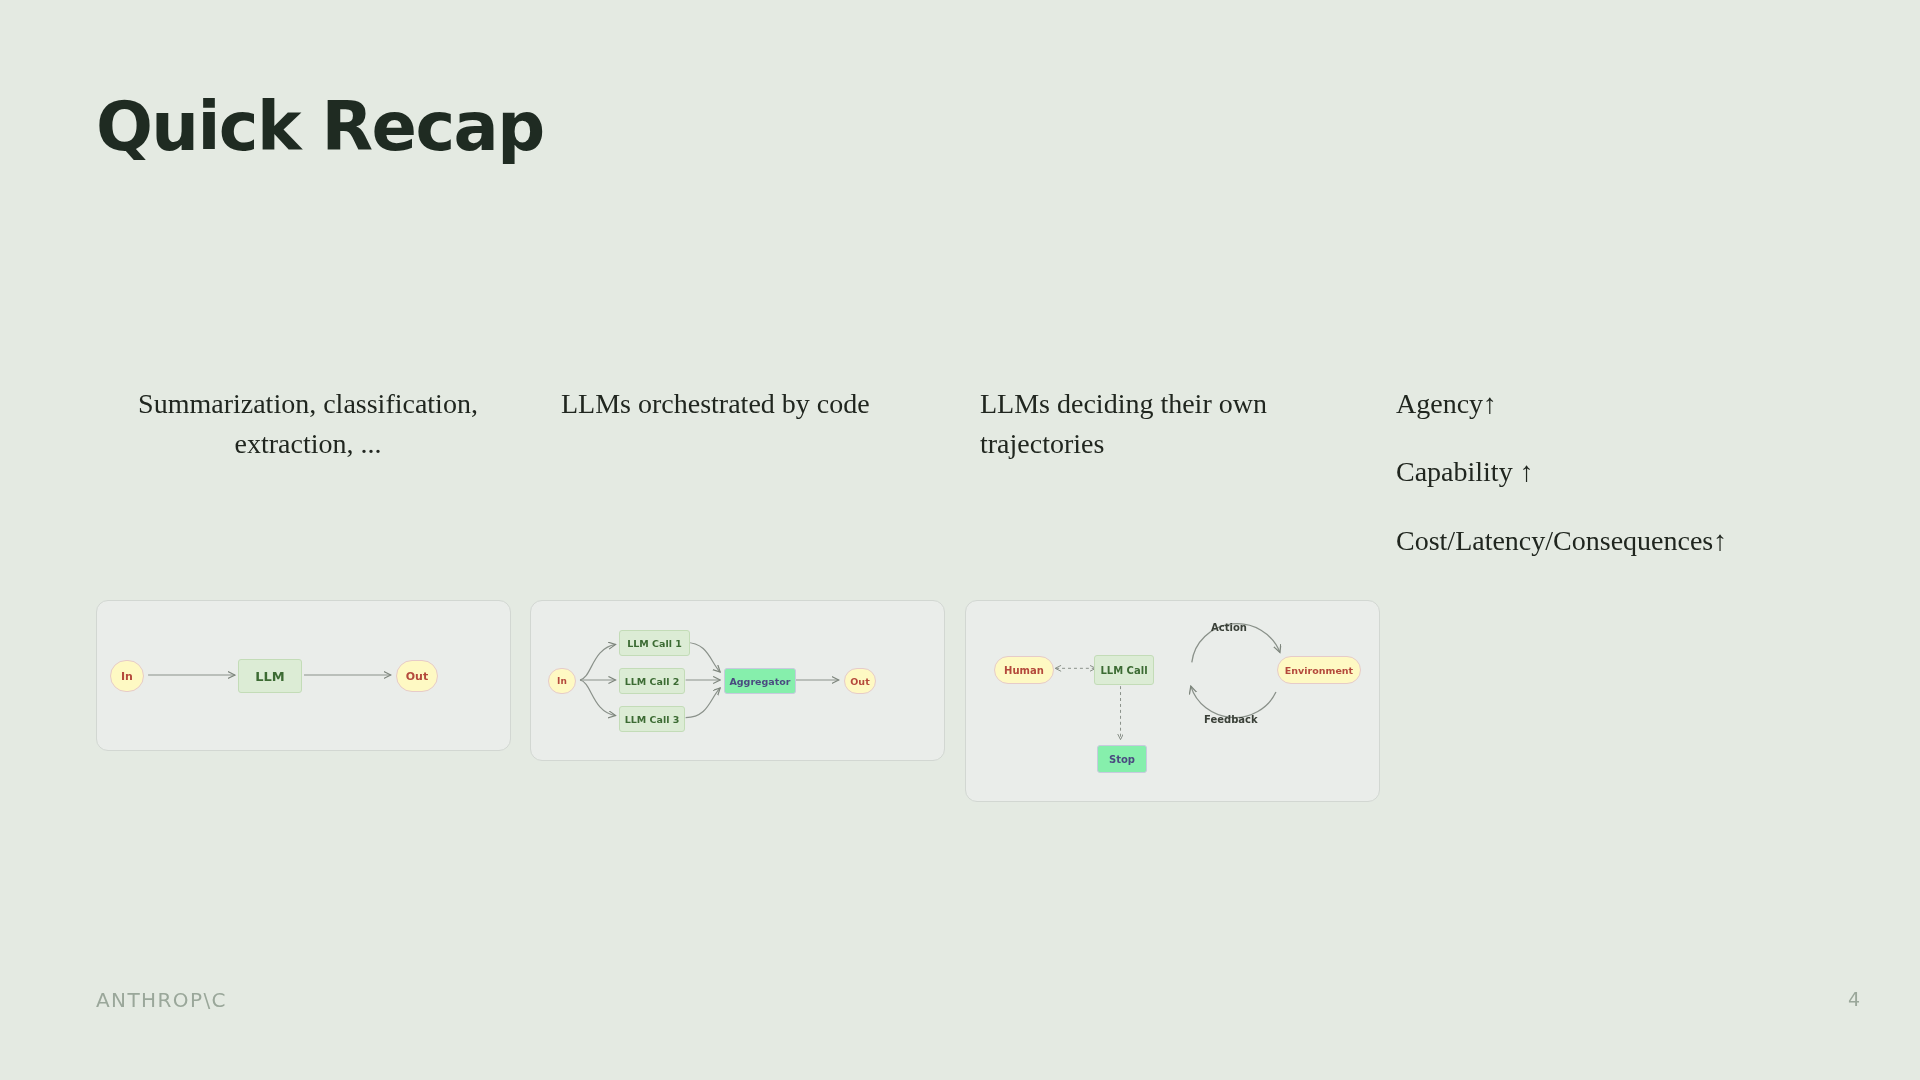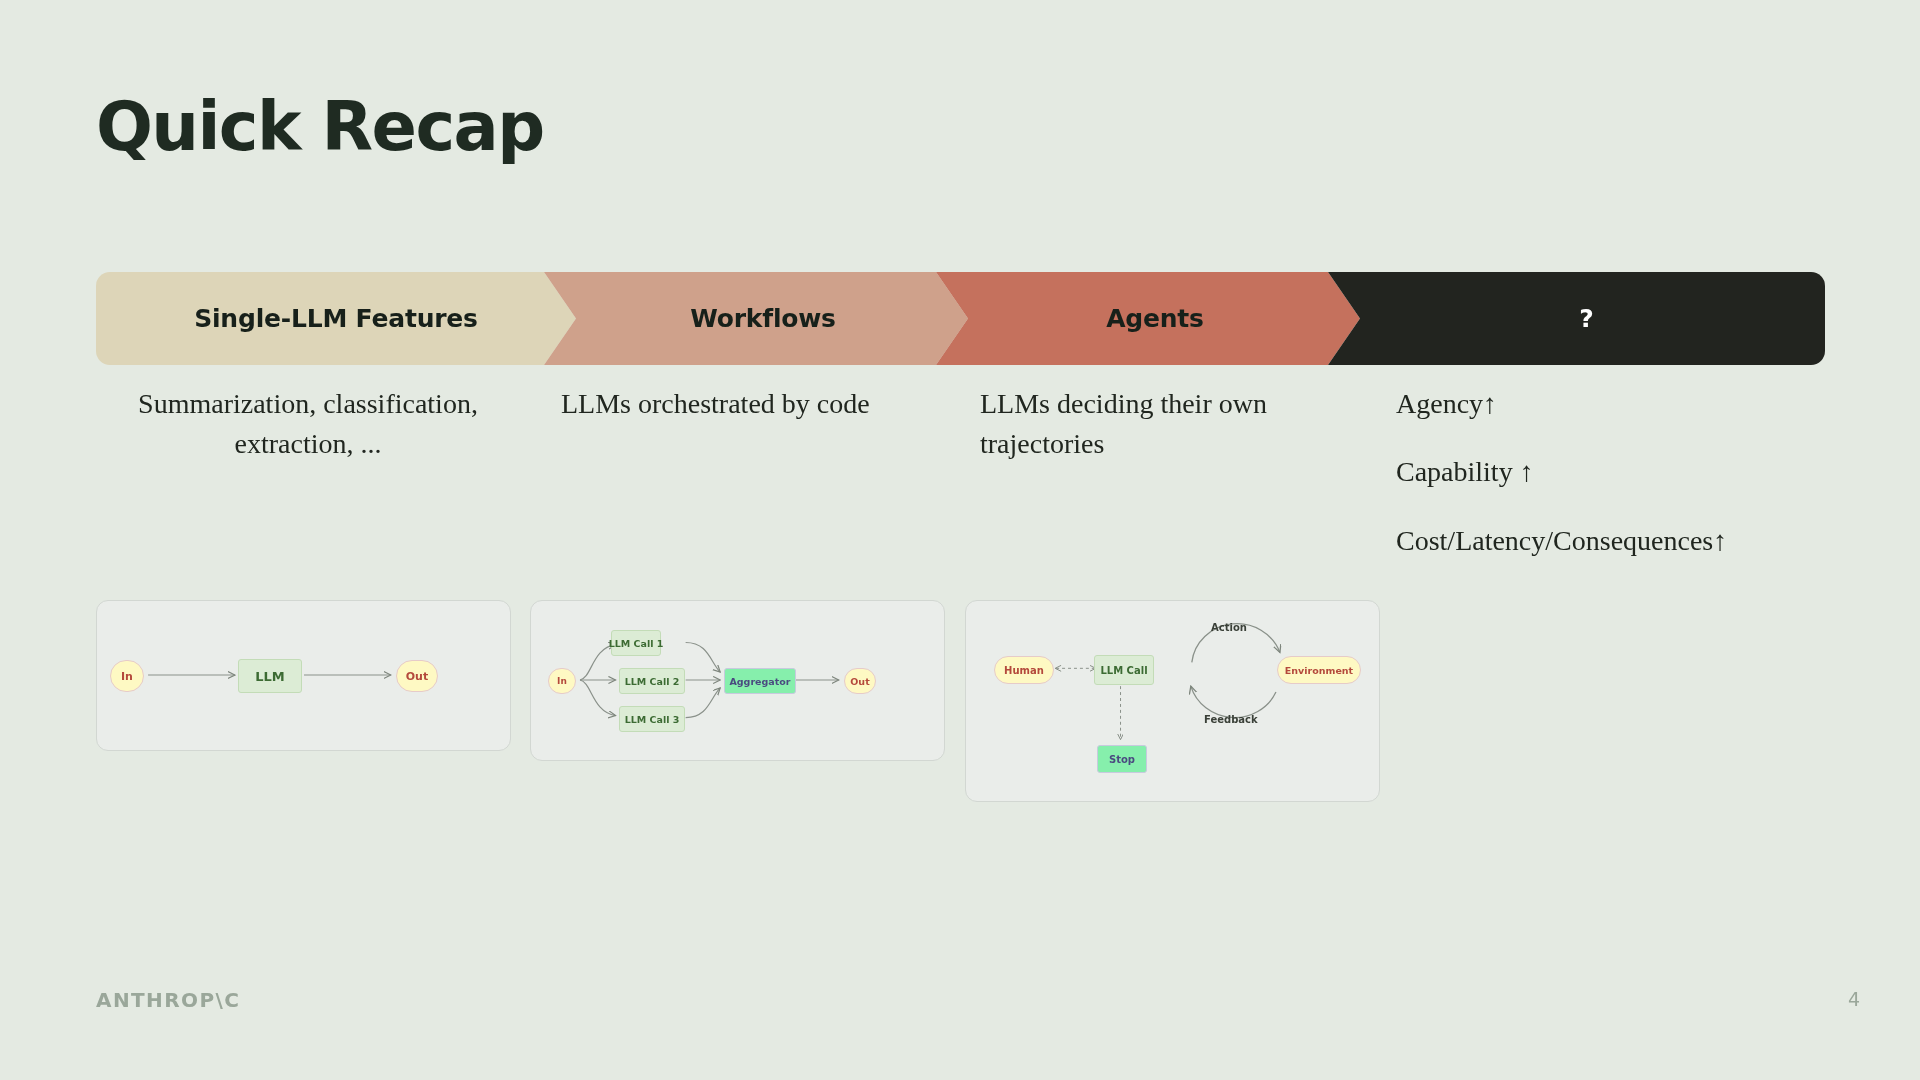--- a/index.html
+++ b/index.html
@@ -104,50 +104,36 @@
     font-size:10px; font-weight:600; color:#3a4038;
     white-space:nowrap;
   }
 
   svg.wires { position:absolute; left:0; top:0; width:100%; height:100%; overflow:visible; }
 
   
   .logo {
     position:absolute; left:96px; top:988px;
     font-family:"DejaVu Sans", sans-serif;
-    font-size:20px; font-weight:700; letter-spacing:1.4px;
+    font-size:20px; font-weight:400; letter-spacing:1.4px;
     color:#9aa79a;
   }
   .pageno {
     position:absolute; right:60px; top:988px;
     font-family:"DejaVu Sans", sans-serif;
     font-size:19px; color:#9aa79a;
   }
 </style>
 </head>
 <body>
 
 <div class="slide">
 
   <div class="title">Quick Recap</div>
 
-  <div class="banner">
-    <div class="seg seg-1">
-      <span class="seg-label">Single-LLM Features</span>
-    </div>
-    <div class="seg seg-2">
-      <span class="seg-label">Workflows</span>
-    </div>
-    <div class="seg seg-3">
-      <span class="seg-label">Agents</span>
-    </div>
-    <div class="seg seg-4">
-      <span class="seg-label">?</span>
-    </div>
-  </div>
 
   <div class="descs">
     <div class="desc d1">
       <span>Summarization, classification,</span>
       <span>extraction, ...</span>
     </div>
     <div class="desc d2">
       <span>LLMs orchestrated by code</span>
     </div>
     <div class="desc d3">
@@ -188,21 +174,21 @@
       <line x1="48" y1="80" x2="84" y2="80" stroke="#8a918a" stroke-width="1.2" marker-end="url(#ah2)"></line>
       <path d="M48,80 C60,82 60,112 84,116" fill="none" stroke="#8a918a" stroke-width="1.2" marker-end="url(#ah2)"></path>
 
       <path d="M155,42 C178,42 180,62 190,72" fill="none" stroke="#8a918a" stroke-width="1.2" marker-end="url(#ah2)"></path>
       <line x1="155" y1="80" x2="190" y2="80" stroke="#8a918a" stroke-width="1.2" marker-end="url(#ah2)"></line>
       <path d="M155,118 C178,118 180,98 190,88" fill="none" stroke="#8a918a" stroke-width="1.2" marker-end="url(#ah2)"></path>
 
       <line x1="264" y1="80" x2="310" y2="80" stroke="#8a918a" stroke-width="1.2" marker-end="url(#ah2)"></line>
     </svg>
     <div class="node node-pill" style="left:17px; top:67px; width:28px; height:26px; font-size:9px;">In</div>
-    <div class="node node-green" style="left:80px; top:29px; width:50px; height:26px; font-size:9.5px;">LLM Call 1</div>
+    <div class="node node-green" style="left:88px; top:29px; width:71px; height:26px; font-size:9.5px;">LLM Call 1</div>
     <div class="node node-green" style="left:88px; top:67px; width:66px; height:26px; font-size:9.5px;">LLM Call 2</div>
     <div class="node node-green" style="left:88px; top:105px; width:66px; height:26px; font-size:9.5px;">LLM Call 3</div>
     <div class="node node-lav" style="left:193px; top:67px; width:72px; height:26px; font-size:9.5px;">Aggregator</div>
     <div class="node node-pill" style="left:313px; top:67px; width:32px; height:26px; font-size:9.5px;">Out</div>
   </div>
 
   <div class="card card-3">
     <svg class="wires" viewBox="0 0 415 202">
       <defs>
         <marker id="ah3" markerWidth="7" markerHeight="7" refX="6" refY="3" orient="auto">

